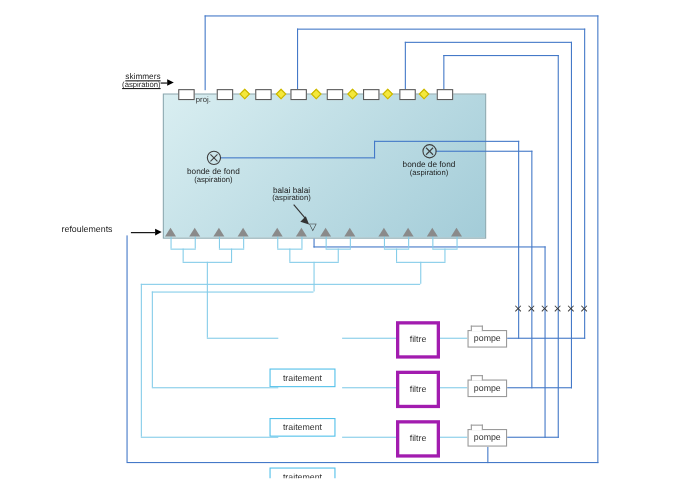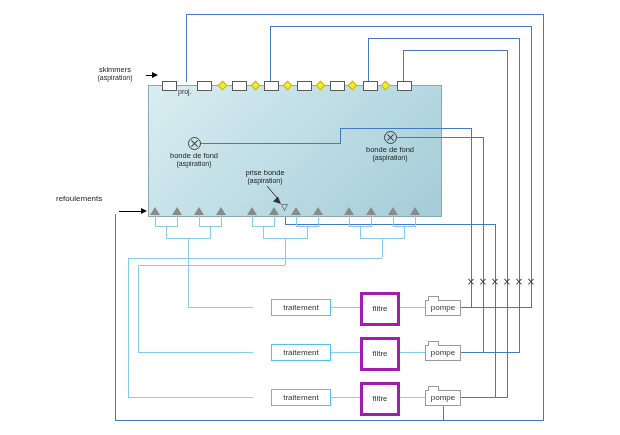--- a/index.html
+++ b/index.html
@@ -27,25 +27,25 @@
   .drain{position:absolute;width:11px;height:11px;border:1px solid #3f3f3f;border-radius:50%;z-index:3;background:transparent;}
   .drain::before,.drain::after{content:"";position:absolute;top:5px;left:1px;width:9px;height:1px;background:#3f3f3f;}
   .drain::before{transform:rotate(45deg);} .drain::after{transform:rotate(-45deg);}
   .vac{position:absolute;left:281px;top:203px;font-size:9px;line-height:1;color:#333;
        font-family:"DejaVu Sans",sans-serif;z-index:4;}
   .valve{position:absolute;top:276px;width:10px;text-align:center;font-size:10px;line-height:12px;
          color:#3a3a3a;z-index:3;font-family:"DejaVu Sans",sans-serif;}
   
   .lbl{position:absolute;font-size:7.5px;line-height:1.2;text-align:center;color:#1d1d1d;z-index:4;}
   .lbl .sub{font-size:7px;}
-  .lbl-left{text-align:center;}
+  .lbl-left{text-align:right;text-decoration:underline;}
   .proj-lbl{position:absolute;left:178px;top:88px;font-size:7px;color:#333;z-index:4;}
   
   .box{position:absolute;background:#fff;text-align:center;font-size:8px;color:#333;z-index:5;}
-  .treat{left:271px;width:58px;height:15px;line-height:15px;border:1px solid var(--treat-border,#52c0ea);}
+  .treat{left:245px;width:58px;height:15px;line-height:15px;border:1px solid var(--treat-border,#52c0ea);margin-top:36px;}
   .filterbox{left:360px;width:34px;height:28px;line-height:28px;border:3px solid #a21caf;}
   .pump{left:425px;width:34px;height:14px;line-height:14px;border:1px solid #9a9a9a;}
   .pump::before{content:"";position:absolute;top:-5px;left:2px;width:9px;height:4px;
                 border:1px solid #9a9a9a;border-bottom:none;background:#fff;}
   .arrow-svg{position:absolute;z-index:4;}
 </style>
 </head>
 <body>
 
 <div id="stage">
@@ -180,29 +180,29 @@
   <div class="lbl" style="left:152px;top:151px;width:84px">
     <div>bonde de fond</div>
     <div class="sub">(aspiration)</div>
   </div>
   <div class="lbl" style="left:348px;top:145px;width:84px">
     <div>bonde de fond</div>
     <div class="sub">(aspiration)</div>
   </div>
 
   <div class="lbl" style="left:229px;top:168px;width:72px">
-    <div>prise bonde</div>
+    <div>balai balai</div>
     <div class="sub">(aspiration)</div>
   </div>
   <svg class="arrow-svg" style="left:264px;top:185px" width="22" height="22">
     <line x1="3" y1="1" x2="14" y2="14" stroke="#333" stroke-width="1"></line>
     <polygon points="17,19 9,16.5 14,11.5" fill="#333"></polygon>
   </svg>
 
-  <div class="lbl" style="left:56px;top:194px;width:60px;text-align:left;font-size:8px">refoulements</div>
+  <div class="lbl" style="left:56px;top:204px;width:60px;text-align:left;font-size:8px">refoulements</div>
   <div class="ah" style="left:119px;top:211px;width:22px"></div>
   <div class="arrowhead" style="left:141px;top:208px"></div>
 
   <div class="box treat" style="top:299px">traitement</div>
   <div class="box filterbox" style="top:292px">filtre</div>
   <div class="box pump" style="top:300px">pompe</div>
 
   <div class="box treat" style="top:344px">traitement</div>
   <div class="box filterbox" style="top:337px">filtre</div>
   <div class="box pump" style="top:345px">pompe</div>

